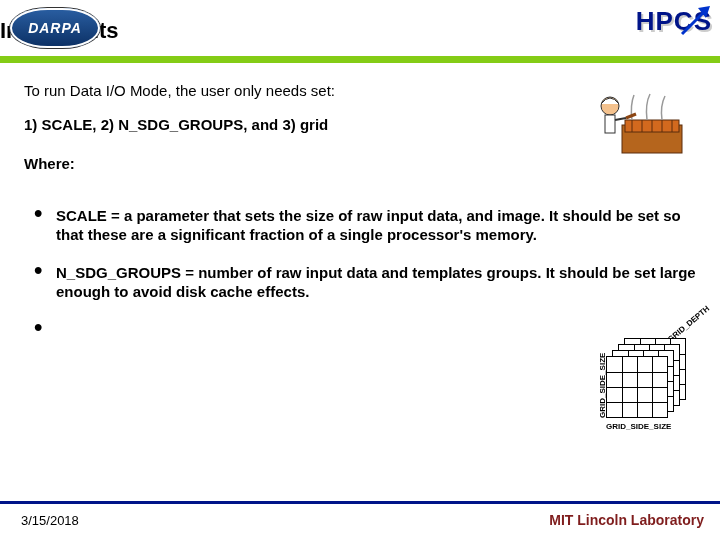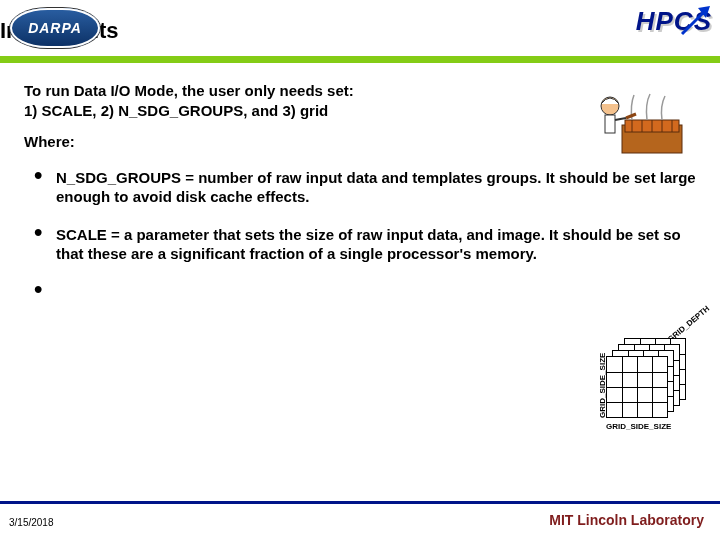--- a/index.html
+++ b/index.html
@@ -1,44 +1,44 @@
 <!DOCTYPE html>
 <html><head>
 <meta charset="utf-8">
 <style>
 html,body{margin:0;padding:0;width:720px;height:540px;font-family:Arial,Helvetica,sans-serif;background:#fff;overflow:hidden}
 .slide{position:relative;width:720px;height:540px}
 .header{position:relative;height:56px;border-bottom:7px solid #84cc16}
 .darpa-logo{position:absolute;left:10px;top:8px;width:90px;height:40px;background:linear-gradient(180deg,#2a5fa3,#0b2f63);border-radius:50%/60%;box-shadow:inset 0 0 0 2px #fff,0 0 0 1px #333;display:flex;align-items:center;justify-content:center}
 .darpa-logo span{color:#fff;font-weight:bold;font-size:14px;letter-spacing:1px;font-style:italic}
 .title{text-align:left;font-size:22px;font-weight:bold;padding-top:18px;color:#000}
-.hpcs-logo{position:absolute;right:8px;top:6px;font-size:26px;font-weight:bold;font-style:italic;letter-spacing:1px}
+.hpcs-logo{position:absolute;right:8px;top:6px;font-size:26px;font-weight:bold;letter-spacing:1px}
 .hpcs-logo .h{color:#001489;text-shadow:2px 2px 0 #ccc}
 .hpcs-arrow{position:absolute;right:2px;top:0}
 .content{padding:18px 24px 0 24px;font-size:15px;color:#000;line-height:1.3}
-.intro{font-weight:bold;margin-bottom:0}
-.params{font-weight:bold;margin-bottom:12px}
-.where{font-weight:bold;margin-bottom:16px}
+.intro{font-weight:normal;margin-bottom:14px}
+.params{font-weight:bold;margin-bottom:20px}
+.where{font-weight:bold;margin-bottom:32px}
 .bullets{margin:0 0 0 10px;padding:0}
 .bullets li{list-style:none;position:relative;padding-left:22px;margin-bottom:18px;font-size:15px}
 .bullets li::before{content:"•";position:absolute;left:0;top:0;font-size:24px;line-height:14px;font-weight:bold}
 .bullets li b{font-weight:bold}
 .bullets li .body{font-weight:bold}
 .bullets li.grid-item{padding-right:150px}
 .grid-diagram{position:absolute;right:20px;top:318px;width:130px;height:140px}
 .gstack{position:absolute;width:78px;height:78px}
 .gbox{position:absolute;width:60px;height:60px;background:#fff;border:1px solid #000}
 .gbox .r{position:absolute;left:0;right:0;height:1px;background:#000}
 .gbox .c{position:absolute;top:0;bottom:0;width:1px;background:#000}
 .ylabel{position:absolute;left:-4px;top:18px;transform:rotate(-90deg);transform-origin:left top;font-size:8px;font-weight:bold;white-space:nowrap}
 .xlabel{position:absolute;bottom:-12px;left:8px;font-size:8px;font-weight:bold;white-space:nowrap}
 .depthlabel{position:absolute;right:-6px;top:-14px;transform:rotate(-40deg);transform-origin:right top;font-size:8px;font-weight:bold;white-space:nowrap}
 .footer-line{position:absolute;left:0;right:0;bottom:36px;border-top:3px solid #001489}
 .footer-lab{position:absolute;right:16px;bottom:12px;font-size:14px;font-weight:bold;color:#7f1d1d}
-.footer-date{position:absolute;left:9px;bottom:12px;font-size:10px;color:#000}
+.footer-date{position:absolute;left:21px;bottom:12px;font-size:13px;color:#000}
 .cook-img{position:absolute;right:28px;top:70px;width:100px;height:90px}
 </style>
 </head>
 <body>
 
 <div class="slide">
 
   <div class="header">
     <div class="darpa-logo">
       <span>DARPA</span>
@@ -69,26 +69,26 @@
     <line x1="34" y1="48" x2="44" y2="44" stroke="#8b4513" stroke-width="3"></line>
   </svg>
 
   <div class="content">
     <div class="intro">To run Data I/O Mode, the user only needs set:</div>
     <div class="params">1) SCALE,  2) N_SDG_GROUPS,  and 3) grid</div>
     <div class="where">Where:</div>
     <ul class="bullets">
       <li>
         <span class="body">
-          <b>N_SDG_GROUPS</b><span> = number of raw input data and templates groups.  It should be set large enough to avoid disk cache effects.</span>
+          <b>SCALE</b><span> = a parameter that sets the size of raw input data, and image.  It should be set so that these are a significant fraction of a single processor's memory.</span>
         </span>
       </li>
       <li>
         <span class="body">
-          <b>SCALE</b><span> = a parameter that sets the size of raw input data, and image.  It should be set so that these are a significant fraction of a single processor's memory.</span>
+          <b>N_SDG_GROUPS</b><span> = number of raw input data and templates groups.  It should be set large enough to avoid disk cache effects.</span>
         </span>
       </li>
       <li class="grid-item">
         <span class="body">
           <br>
         </span>
       </li>
     </ul>
   </div>
 

